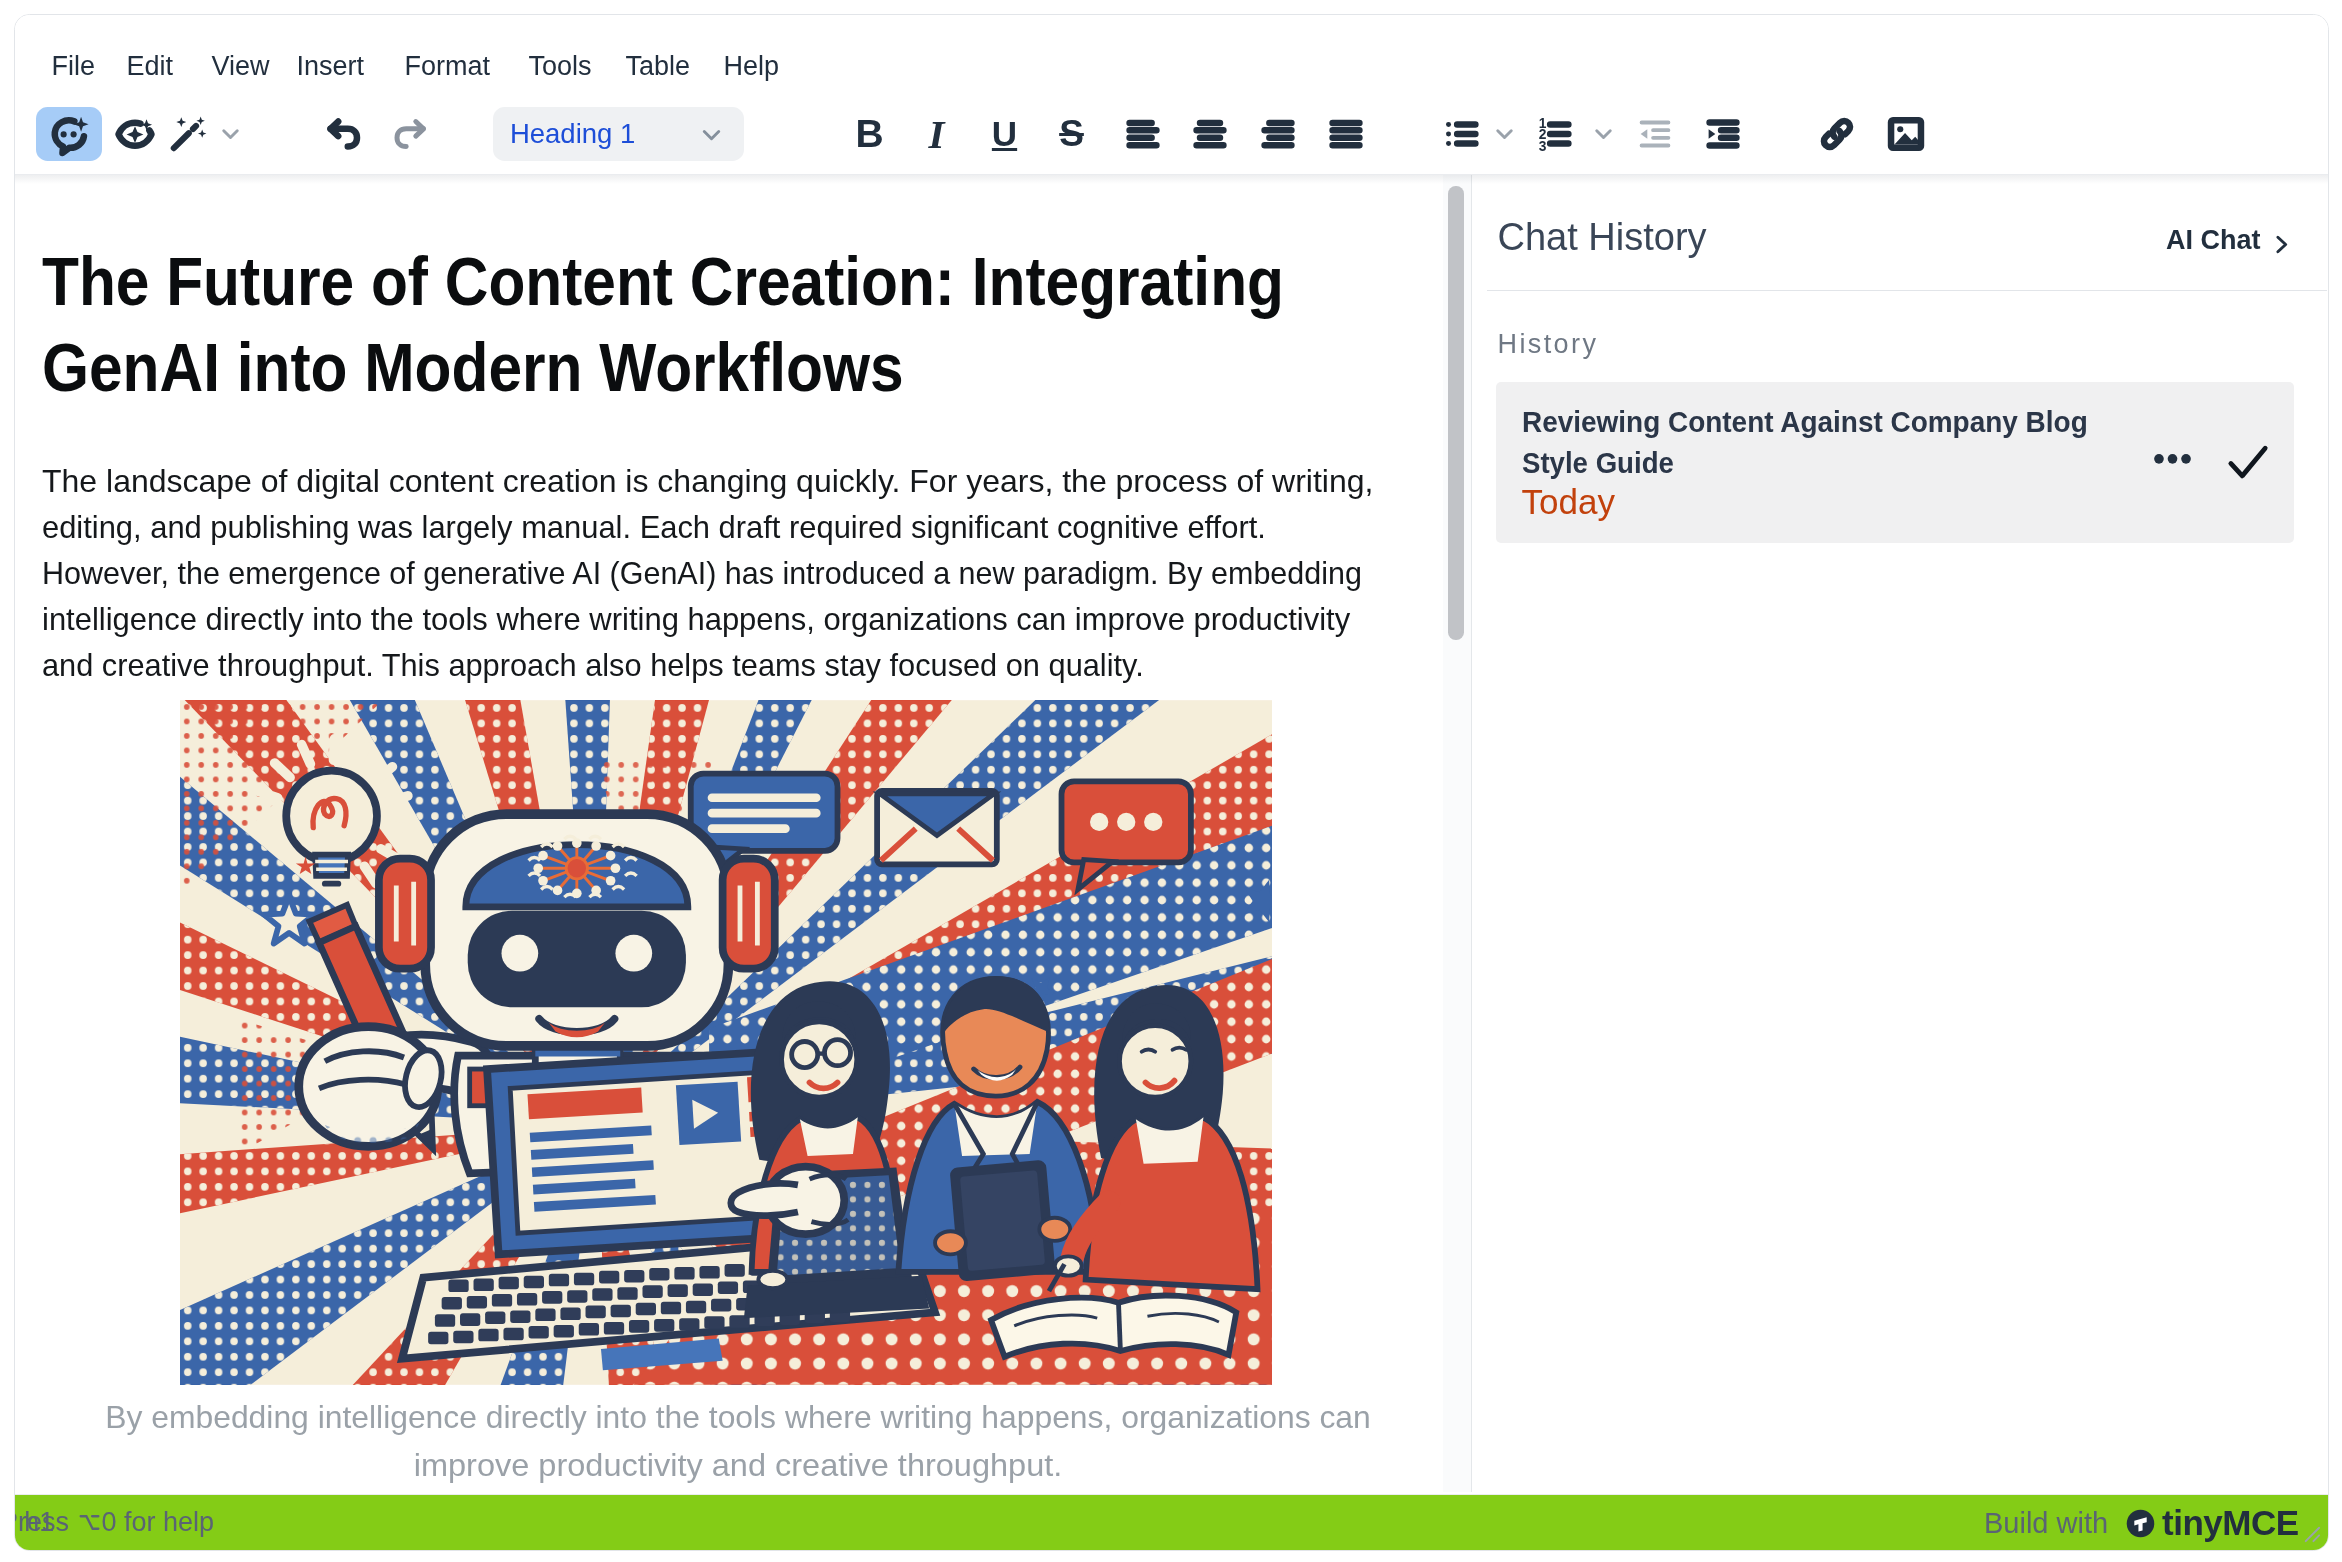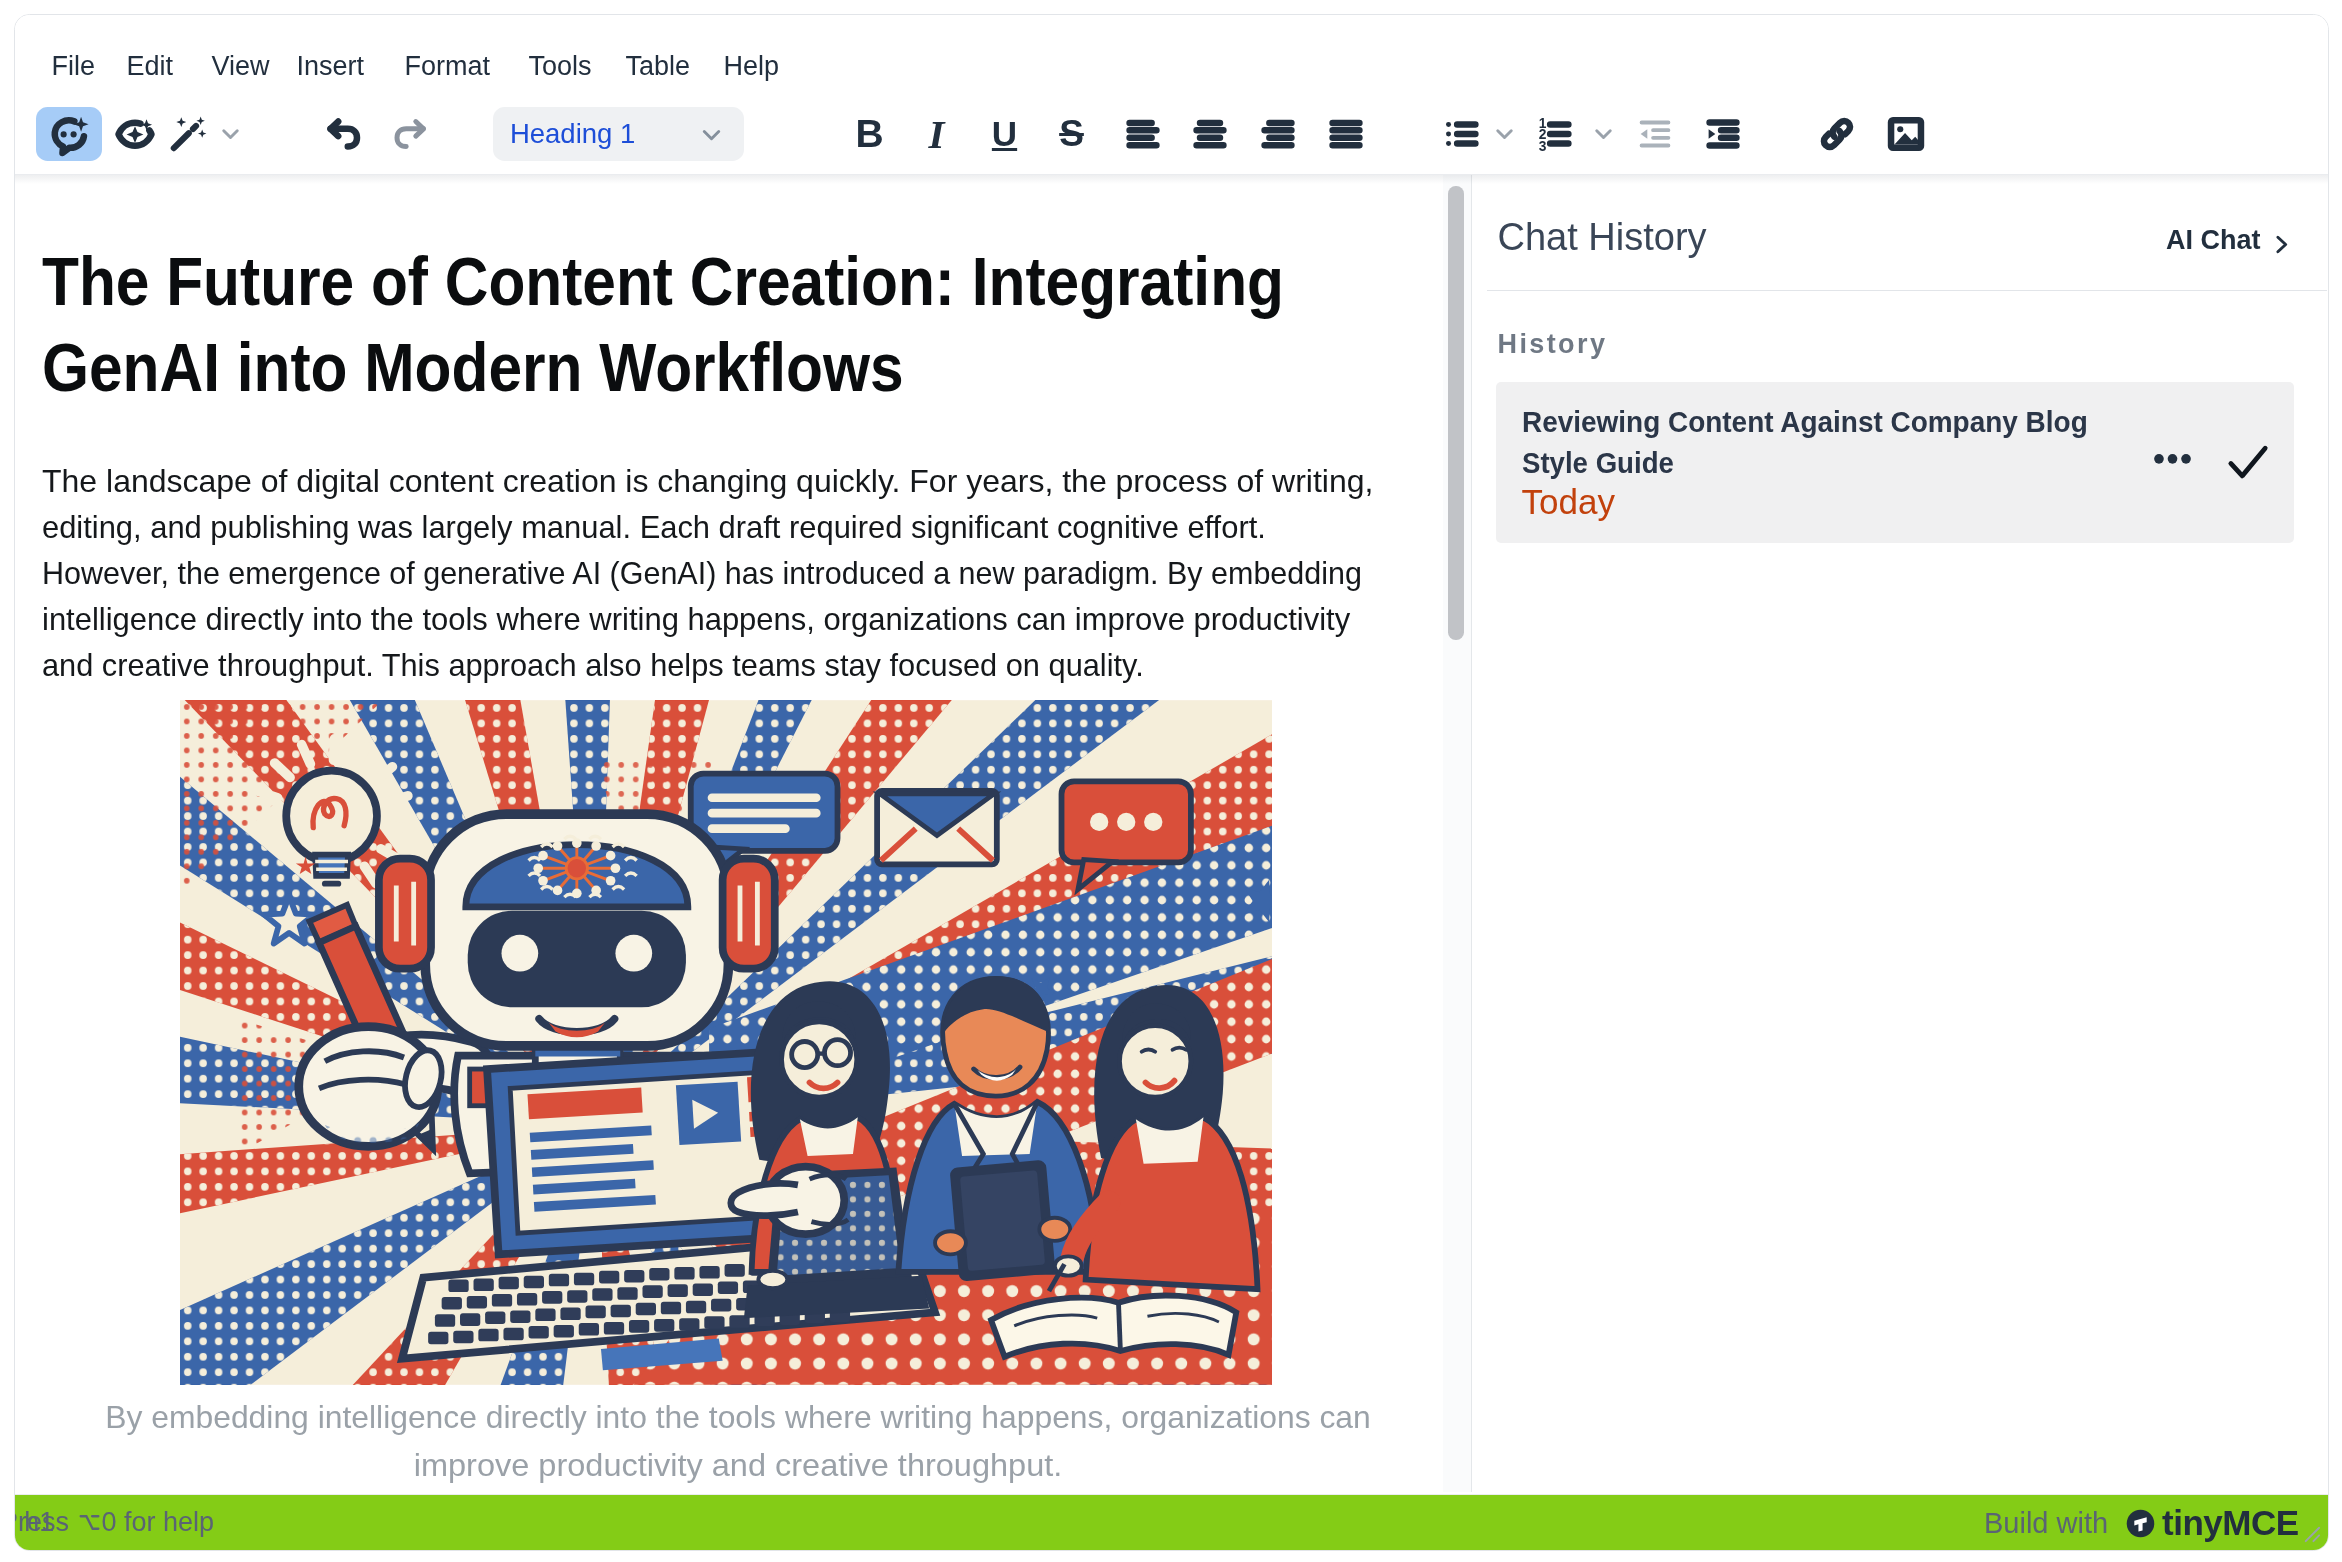--- a/index.html
+++ b/index.html
@@ -31,21 +31,21 @@
 .caption { position:absolute; left:9.7px; top:1206px; width:1428px; text-align:center; font-size:32px; color:#9aa1a8; }
 .caption div { height:48px; line-height:48px; white-space:nowrap; transform-origin:50% 50%; }
 .gutter { position:absolute; left:1428px; top:0; width:28px; height:1317px; background:#fafbfc; }
 .thumb { position:absolute; left:5.8px; top:11.6px; width:15.4px; height:454px; border-radius:7.7px; background:#c1c3c7; }
 .vdiv { position:absolute; left:1456px; top:0; width:1.9px; height:1317px; background:#e4e7ea; }
 .sidebar { position:absolute; left:1458px; top:0; width:854px; height:1317px; background:#fff; }
 .sb-title { position:absolute; left:25px; top:40px; font-size:38px; line-height:45px; color:#3a4657; }
 .sb-link { position:absolute; right:66px; top:49px; font-size:27px; line-height:33px; font-weight:bold; color:#222f3e; }
 .sb-chev { position:absolute; left:796px; top:57px; }
 .sb-div { position:absolute; left:14.5px; top:115px; right:0; height:1.9px; background:#e2e5e9; }
-.hist-label { position:absolute; left:25px; top:153px; font-size:27px; line-height:33px; font-weight:bold; color:#6f7884; letter-spacing:2.4px; }
+.hist-label { position:absolute; left:25px; top:153px; font-size:27px; line-height:33px; font-weight:normal; color:#6f7884; letter-spacing:2.4px; }
 .card { position:absolute; left:23px; top:207px; width:798px; height:161px; background:#f0f0f1; border-radius:5px; }
 .card .ct { position:absolute; left:26px; top:20px; font-size:29px; font-weight:bold; line-height:41px; color:#2b3648; }
 .card .ct div { white-space:nowrap; transform-origin:0 50%; }
 .card .cd { position:absolute; left:26px; top:103px; font-size:35px; line-height:33px; color:#c2410c; }
 .card .dots { position:absolute; left:658px; top:71px; }
 .card .chk { position:absolute; left:731px; top:62px; }
 
 .statusbar { position:absolute; left:0; bottom:0; width:100%; height:56px; background:#84cc16; border-top:1.9px solid #eaecef;padding-left:17px; }
 .st-left { position:absolute; left:9.7px; top:11.6px; font-size:27px; line-height:33px; color:#5a6474; }
 .st-mid { position:absolute; left:-14.5px; top:11.6px; width:100%; text-align:left; font-size:27px; line-height:33px; color:#5a6474; }

